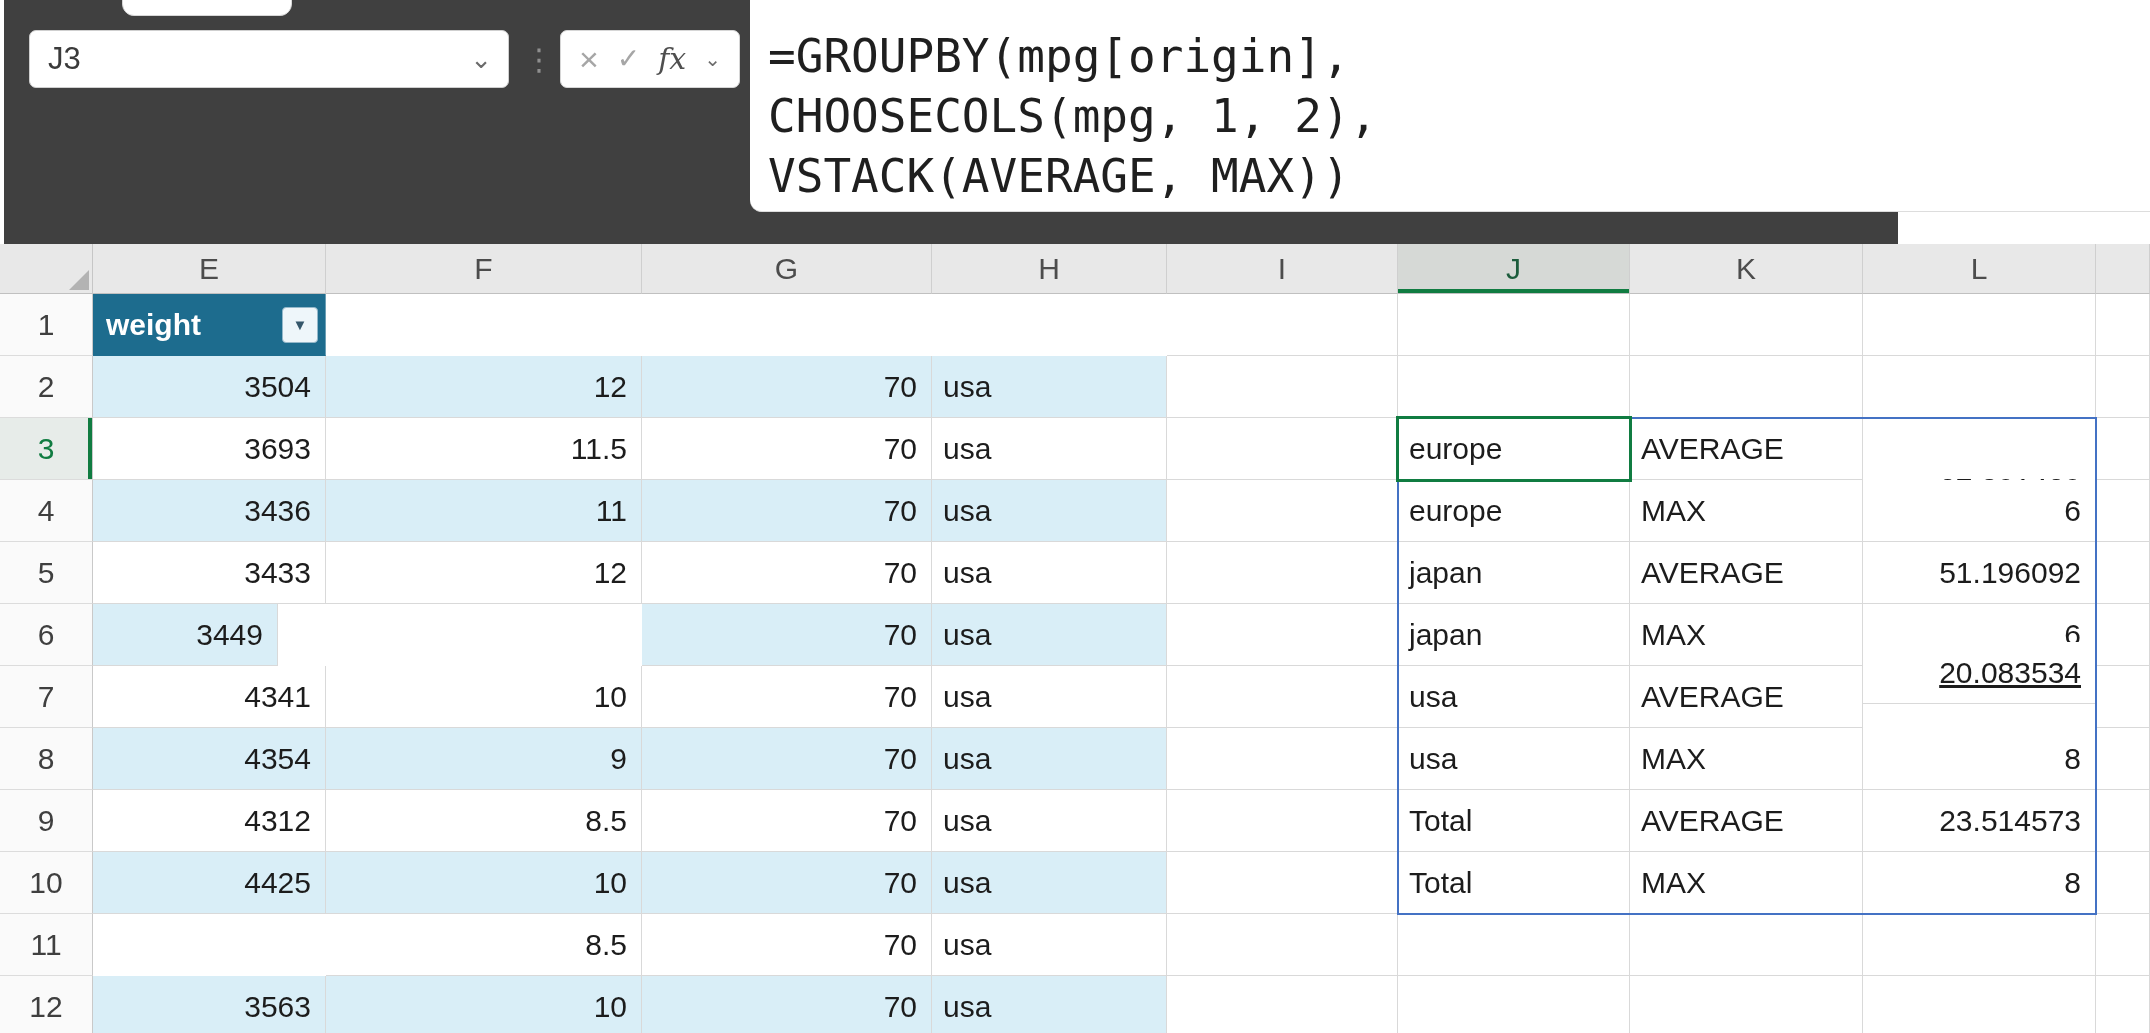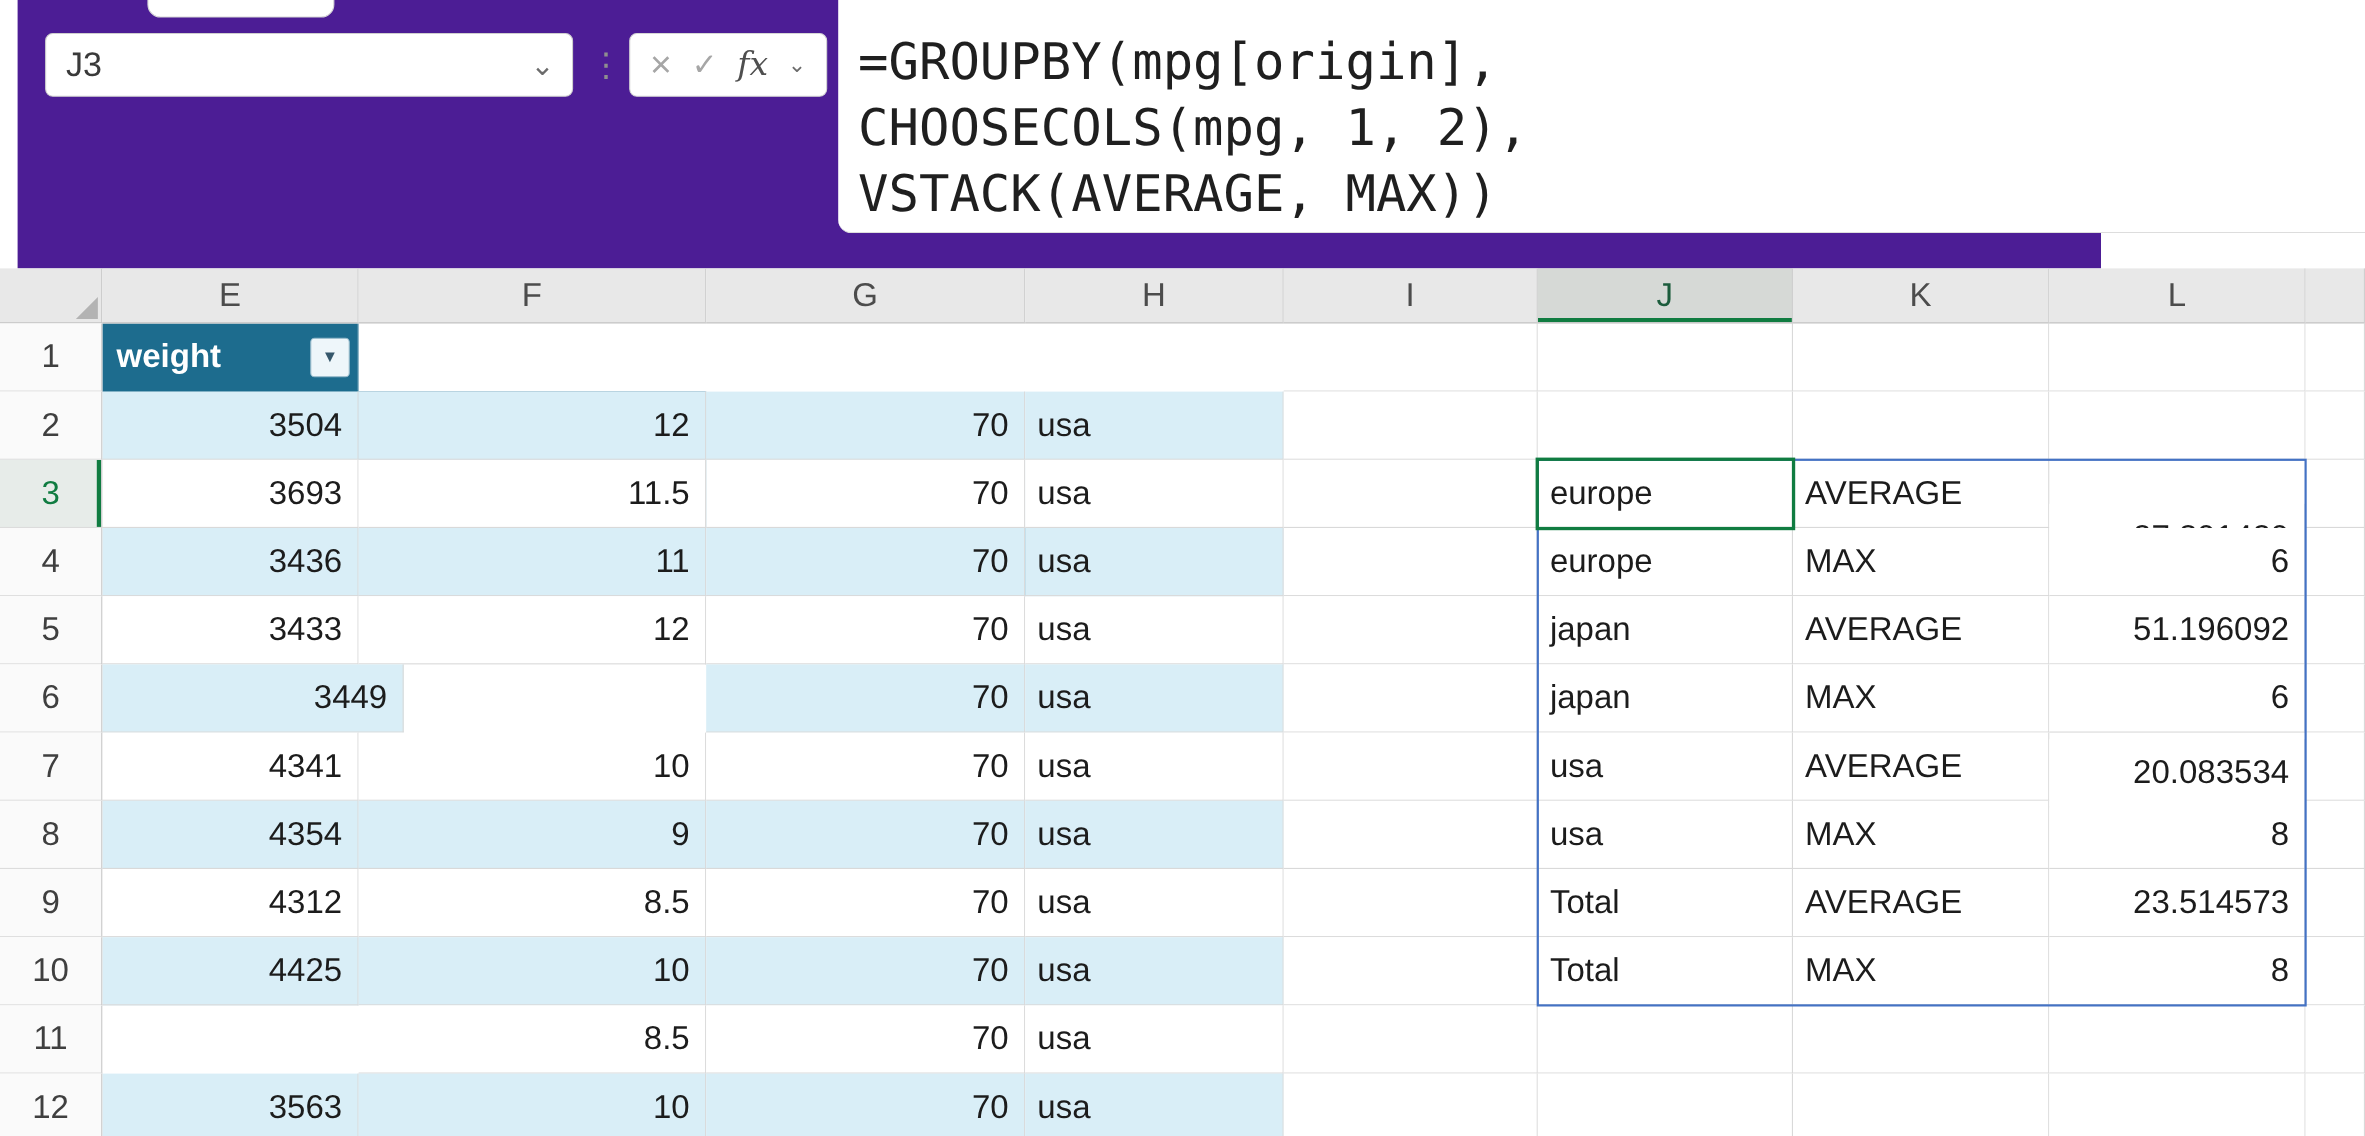--- a/index.html
+++ b/index.html
@@ -1,19 +1,19 @@
 <!DOCTYPE html>
 <html style="--thdr: #1d6c8e; --band: #d9eef7; --green: #107c41; --blue: #4472c4;"><head>
 <meta charset="utf-8">
 <style>
   html,body{margin:0;padding:0;background:#e9e9e9;font-family:"Liberation Sans",sans-serif;}
   .screen{position:relative;width:2150px;height:1033px;overflow:hidden;background:#ffffff;}
 
   
-  .toppanel{position:absolute;left:16px;top:0;width:1894px;height:244px;background:#4c1d95;z-index:2;}
+  .toppanel{position:absolute;left:4px;top:0;width:1894px;height:244px;background:#404040;z-index:2;}
   .ribbon-remnant{position:absolute;left:118px;top:-14px;width:168px;height:28px;background:#ffffff;border:1px solid #d8d8d8;border-radius:12px;}
   .namebox{position:absolute;left:25px;top:30px;width:480px;height:58px;background:#ffffff;border:1px solid #cfcfcf;border-radius:7px;box-sizing:border-box;display:flex;align-items:center;}
   .namebox-text{padding-left:18px;font-size:31px;color:#3a3a3a;flex:1;}
   .chev{color:#6b6b6b;font-size:26px;line-height:1;}
   .namebox .chev{padding-right:16px;}
   .dots{position:absolute;left:518px;top:30px;width:34px;height:58px;display:flex;align-items:center;justify-content:center;font-size:30px;color:#8f8f8f;}
   .fx-capsule{position:absolute;left:556px;top:30px;width:180px;height:58px;background:#ffffff;border:1px solid #d6d6d6;border-radius:7px;box-sizing:border-box;display:flex;align-items:center;justify-content:space-evenly;}
   .icon-x{color:#a6a6a6;font-size:34px;line-height:1;}
   .icon-check{color:#a6a6a6;font-size:28px;line-height:1;}
   .icon-fx{font-family:"DejaVu Serif",serif;font-style:italic;font-size:30px;color:#4f4f4f;line-height:1;}
@@ -150,36 +150,36 @@
         <div class="cell" style="left: 2096px; top: 480px; width: 54px; height: 62px;"></div>
         <div class="cell ar" style="left: 93px; top: 542px; width: 233px; height: 62px;">3433</div>
         <div class="cell ar" style="left: 326px; top: 542px; width: 316px; height: 62px;">12</div>
         <div class="cell ar" style="left: 642px; top: 542px; width: 290px; height: 62px;">70</div>
         <div class="cell al" style="left: 932px; top: 542px; width: 235px; height: 62px;">usa</div>
         <div class="cell" style="left: 1167px; top: 542px; width: 231px; height: 62px;"></div>
         <div class="cell al" style="left: 1398px; top: 542px; width: 232px; height: 62px;">japan</div>
         <div class="cell al" style="left: 1630px; top: 542px; width: 233px; height: 62px;">AVERAGE</div>
         <div class="cell ar" style="left: 1863px; top: 542px; width: 233px; height: 62px;">51.196092</div>
         <div class="cell" style="left: 2096px; top: 542px; width: 54px; height: 62px;"></div>
-        <div class="cell ar band" style="left: 93px; top: 604px; width: 274px; height: 62px;">3449</div>
+        <div class="cell ar band" style="left: 93px; top: 604px; width: 185px; height: 62px;">3449</div>
         <div class="cell ar band" style="left: 642px; top: 604px; width: 290px; height: 62px;">70</div>
         <div class="cell al band" style="left: 932px; top: 604px; width: 235px; height: 62px;">usa</div>
         <div class="cell" style="left: 1167px; top: 604px; width: 231px; height: 62px;"></div>
         <div class="cell al" style="left: 1398px; top: 604px; width: 232px; height: 62px;">japan</div>
         <div class="cell al" style="left: 1630px; top: 604px; width: 233px; height: 62px;">MAX</div>
         <div class="cell ar" style="left: 1863px; top: 604px; width: 233px; height: 62px;">6</div>
         <div class="cell" style="left: 2096px; top: 604px; width: 54px; height: 62px;"></div>
         <div class="cell ar" style="left: 93px; top: 666px; width: 233px; height: 62px;">4341</div>
         <div class="cell ar" style="left: 326px; top: 666px; width: 316px; height: 62px;">10</div>
         <div class="cell ar" style="left: 642px; top: 666px; width: 290px; height: 62px;">70</div>
         <div class="cell al" style="left: 932px; top: 666px; width: 235px; height: 62px;">usa</div>
         <div class="cell" style="left: 1167px; top: 666px; width: 231px; height: 62px;"></div>
         <div class="cell al" style="left: 1398px; top: 666px; width: 232px; height: 62px;">usa</div>
         <div class="cell al" style="left: 1630px; top: 666px; width: 233px; height: 62px;">AVERAGE</div>
-        <div class="cell ar" style="left: 1863px; top: 672px; width: 233px; height: 62px;">20.083534</div>
+        <div class="cell ar" style="left: 1863px; top: 642px; width: 233px; height: 62px; text-decoration: underline;">20.083534</div>
         <div class="cell" style="left: 2096px; top: 666px; width: 54px; height: 62px;"></div>
         <div class="cell ar band" style="left: 93px; top: 728px; width: 233px; height: 62px;">4354</div>
         <div class="cell ar band" style="left: 326px; top: 728px; width: 316px; height: 62px;">9</div>
         <div class="cell ar band" style="left: 642px; top: 728px; width: 290px; height: 62px;">70</div>
         <div class="cell al band" style="left: 932px; top: 728px; width: 235px; height: 62px;">usa</div>
         <div class="cell" style="left: 1167px; top: 728px; width: 231px; height: 62px;"></div>
         <div class="cell al" style="left: 1398px; top: 728px; width: 232px; height: 62px;">usa</div>
         <div class="cell al" style="left: 1630px; top: 728px; width: 233px; height: 62px;">MAX</div>
         <div class="cell ar" style="left: 1863px; top: 728px; width: 233px; height: 62px;">8</div>
         <div class="cell" style="left: 2096px; top: 728px; width: 54px; height: 62px;"></div>

